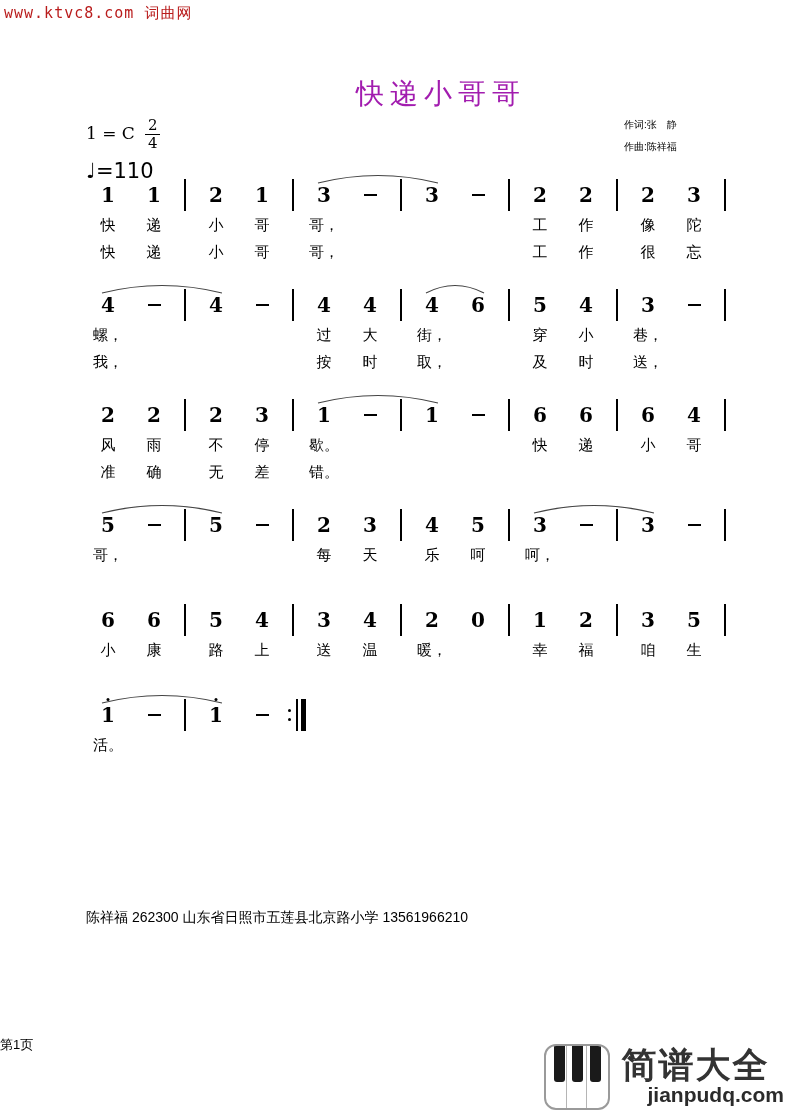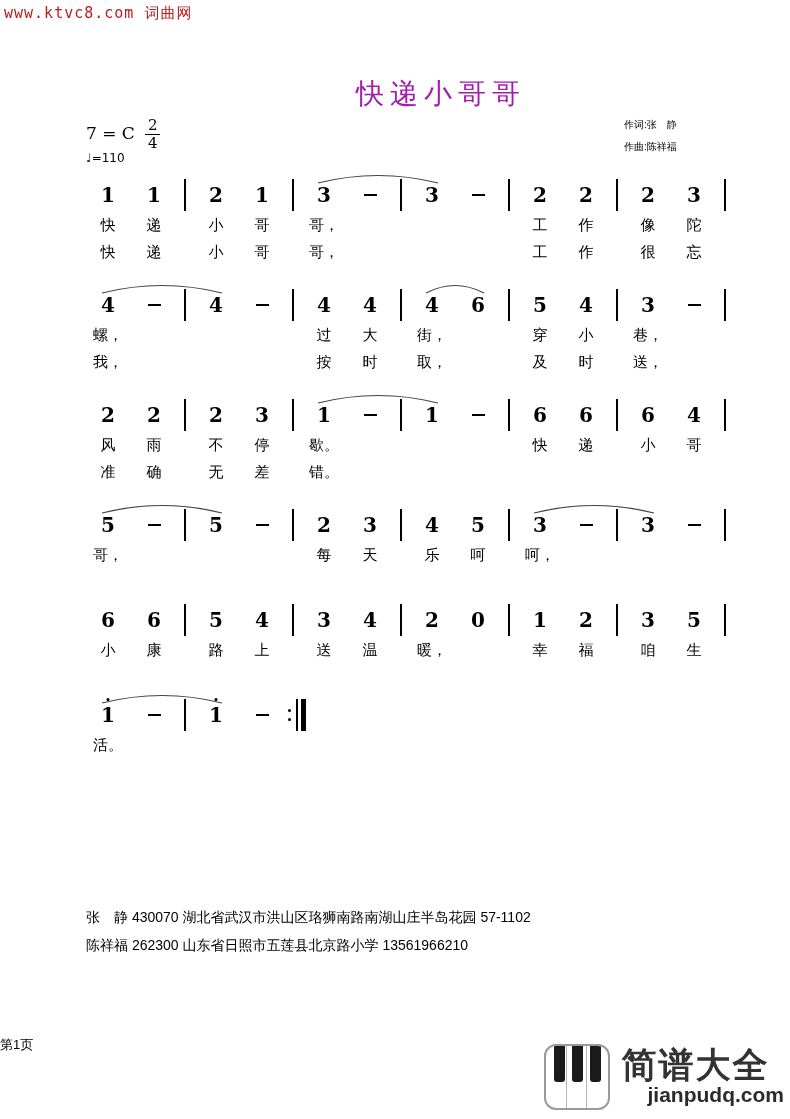--- a/index.html
+++ b/index.html
@@ -12,21 +12,21 @@
     font-family:"DejaVu Sans Mono",monospace;font-size:15px;letter-spacing:1px;
   }
   .title{
     position:absolute;top:75px;left:0;width:100%;margin:0;text-align:center;
     font-family:"DejaVu Serif",serif;font-weight:400;font-size:28px;letter-spacing:6px;color:#a21caf;padding-left:46px;
   }
   .keyblock{position:absolute;top:118px;left:86px;font-family:"DejaVu Serif",serif;font-size:17px;}
   .frac{display:inline-block;vertical-align:middle;text-align:center;font-size:15px;line-height:15px;margin-left:10px;}
   .frac-top{display:block;border-bottom:1px solid #000;padding:0 3px 1px 3px;}
   .frac-bot{display:block;padding-top:1px;}
-  .tempo{margin-top:0;font-size:12px;font-family:"DejaVu Sans",sans-serif;}
+  .tempo{margin-top:8px;font-size:21px;font-family:"DejaVu Sans",sans-serif;}
   .credits{position:absolute;top:114px;left:624px;font-size:10px;line-height:22px;}
   .score{position:absolute;top:167px;left:85px;width:660px;}
   .score-row{position:relative;}
   .score-row.ml2{margin-bottom:15px;}
   .score-row.ml1{margin-bottom:27px;}
   .cells{display:flex;padding-top:15px;}
   .beat{width:46px;display:flex;flex-direction:column;align-items:center;}
   .bar-cell{width:16px;display:flex;justify-content:center;align-items:flex-start;}
   .bar-cell.repeat{width:24px;}
   .barline{width:2px;height:32px;background:#000;margin-top:-3px;}
@@ -57,21 +57,21 @@
   .logotext .dom{font-size:21px;font-weight:bold;color:#2b2b2b;line-height:24px;margin-left:26px;}
 </style>
 </head>
 <body>
 
 <div class="watermark">www.ktvc8.com 词曲网</div>
 
 <h1 class="title">快递小哥哥</h1>
 
 <div class="keyblock">
-  <span>7 = C</span><span class="frac"><span class="frac-top">2</span><span class="frac-bot">4</span></span>
+  <span>1 = C</span><span class="frac"><span class="frac-top">2</span><span class="frac-bot">4</span></span>
   <div class="tempo"><span>♩</span><span>=110</span></div>
 </div>
 
 <div class="credits">
   <div>作词:张　静</div>
   <div>作曲:陈祥福</div>
 </div>
 
 <div class="score">
     <div class="score-row ml2">
@@ -635,21 +635,20 @@
             </div>
             <div class="thin"></div>
             <div class="thick"></div>
           </div>
         </div>
       </div>
     </div>
   </div>
 
 <div class="addresses">
-  <div>张　静 430070 湖北省武汉市洪山区珞狮南路南湖山庄半岛花园 57-1102</div>
   <div>陈祥福 262300 山东省日照市五莲县北京路小学 13561966210</div>
 </div>
 
 <div class="pageno">第1页</div>
 
 <div class="logo">
   <div class="piano">
     <i class="wl wl1"></i>
       <i class="wl wl2"></i>
     <i class="bk bk1"></i>

